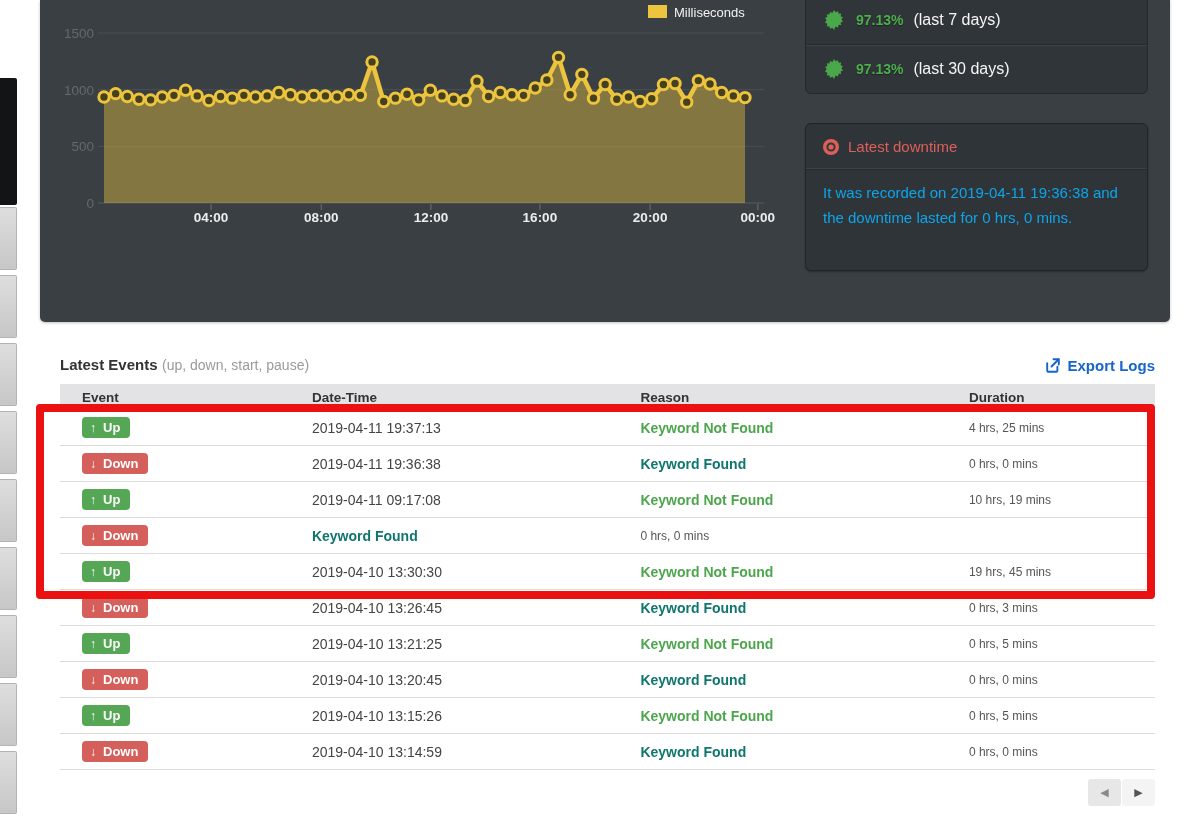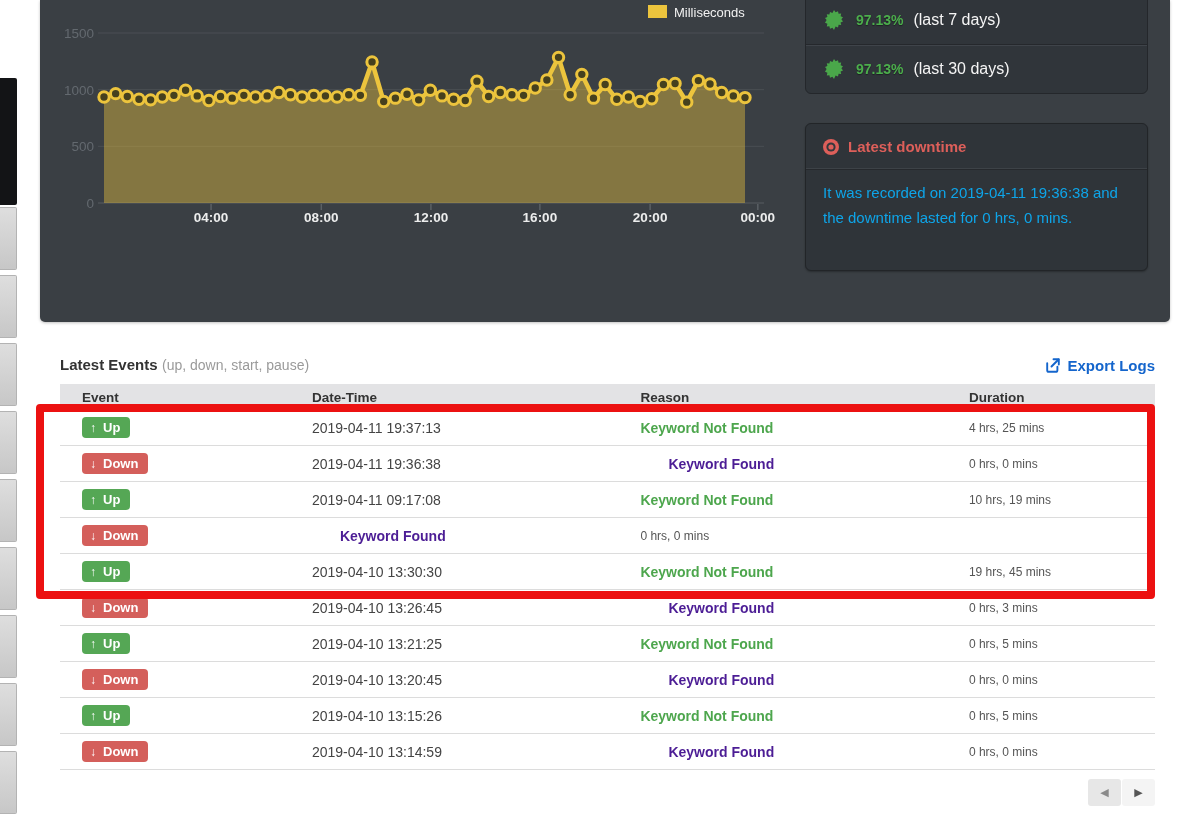--- a/index.html
+++ b/index.html
@@ -22,42 +22,42 @@
   .stats-box { position:absolute; left:765px; top:-6px; width:343px; background:#30353a; border:1px solid #24272b; border-radius:6px; overflow:hidden; }
   .stat-row { display:flex; align-items:center; height:49px; padding:0 18px; }
   .stat-row + .stat-row { border-top:1px solid #25282c; box-shadow:inset 0 1px 0 #3f444a; }
   .stat-pct { color:#4cae4c; font-size:14px; font-weight:bold; margin:0 10px 0 12px; text-shadow:0 1px 1px rgba(0,0,0,.4); }
   .stat-period { color:#f5f5f5; font-size:16px; }
   .burst-icon { width:20px; height:20px; flex:0 0 auto; }
 
   
   .downtime-box { position:absolute; left:765px; top:123px; width:343px; height:148px; background:#2f3439; border:1px solid #222528; border-radius:6px; box-shadow:0 1px 2px rgba(0,0,0,.3); }
   .downtime-head { display:flex; align-items:center; gap:9px; height:46px; padding:0 17px; border-bottom:1px solid #26292d; box-shadow:inset 0 -1px 0 #3d4247; }
-  .downtime-title { color:#dd5f5a; font-size:15px; font-weight:bold; }
+  .downtime-title { color:#dd5f5a; font-size:15px; font-weight:normal; }
   .downtime-body { color:#0ea5e9; font-size:15px; line-height:25px; padding:10px 17px; }
   .record-icon { width:16px; height:16px; flex:0 0 auto; }
 
   
   .events { position:absolute; left:60px; top:350px; width:1095px; }
   .events-titlebar { display:flex; align-items:flex-end; justify-content:space-between; height:24px; margin-bottom:10px; }
   .events-title { font-size:15px; font-weight:bold; color:#333; }
   .events-subtitle { font-size:14px; color:#9a9a9a; font-weight:normal; }
   .export-link { display:flex; align-items:center; gap:6px; color:#1465cc; font-size:15px; font-weight:bold; cursor:pointer; text-decoration:none; }
   .export-icon { width:17px; height:17px; }
 
   .tbl { width:100%; }
   .tbl-header { display:flex; background:#e3e3e5; height:26px; align-items:center; }
   .tbl-header .cell { font-size:13.5px; font-weight:bold; color:#333; }
   .cell { padding-left:22px; }
   .c-event { width:21%; } .c-date { width:30%; } .c-reason { width:30%; } .c-dur { width:19%; }
   .tbl-row { display:flex; align-items:center; height:36px; border-bottom:1px solid #dcdcdc; background:#fff; }
   .dt-text { font-size:14px; color:#444; }
   .dur-text { font-size:12px; color:#555; }
   .reason-text { font-size:14px; font-weight:bold; }
-  .reason-text.up { color:#4da64d; } .reason-text.down { color:#4c1d95;margin-left:28px; }
+  .reason-text.up { color:#4da64d; } .reason-text.down { color:#0f766e; }
   .badge { display:inline-flex; align-items:center; gap:7px; color:#fff; font-size:13px; font-weight:bold; border-radius:4px; padding:3px 10px 3px 8px; }
   .badge.up { background:#55a755; } .badge.down { background:#d45f5b; }
   .badge .arrow { font-size:12px; }
 
   .pagination { display:flex; justify-content:flex-end; gap:1px; margin-top:9px; }
   .page-btn { width:33px; height:27px; display:flex; align-items:center; justify-content:center; font-size:11px; border-radius:3px; cursor:pointer; border:none; }
   .page-btn.prev { background:#e7e7e7; color:#8a8a8a; }
   .page-btn.next { background:#f4f4f4; color:#555; }
 
   

